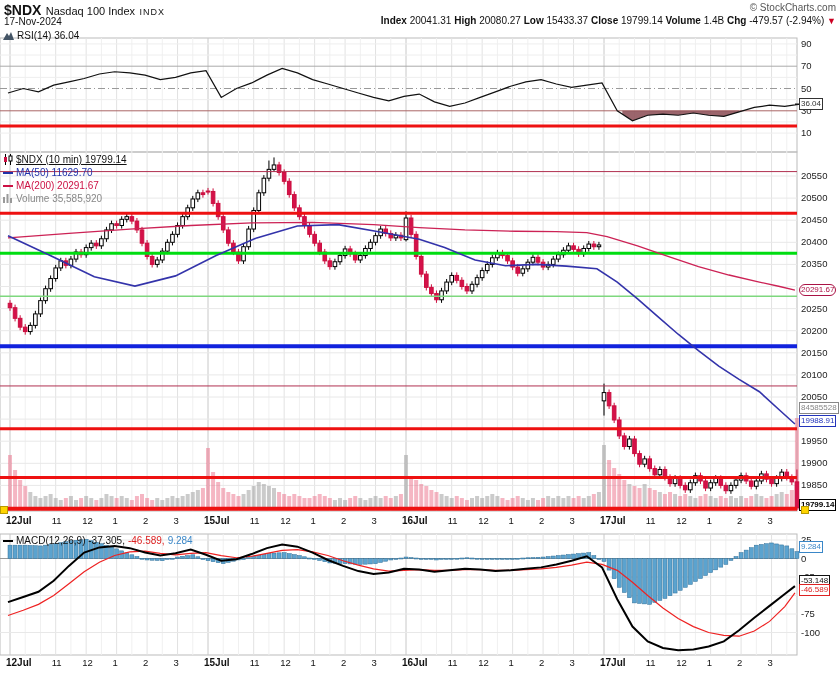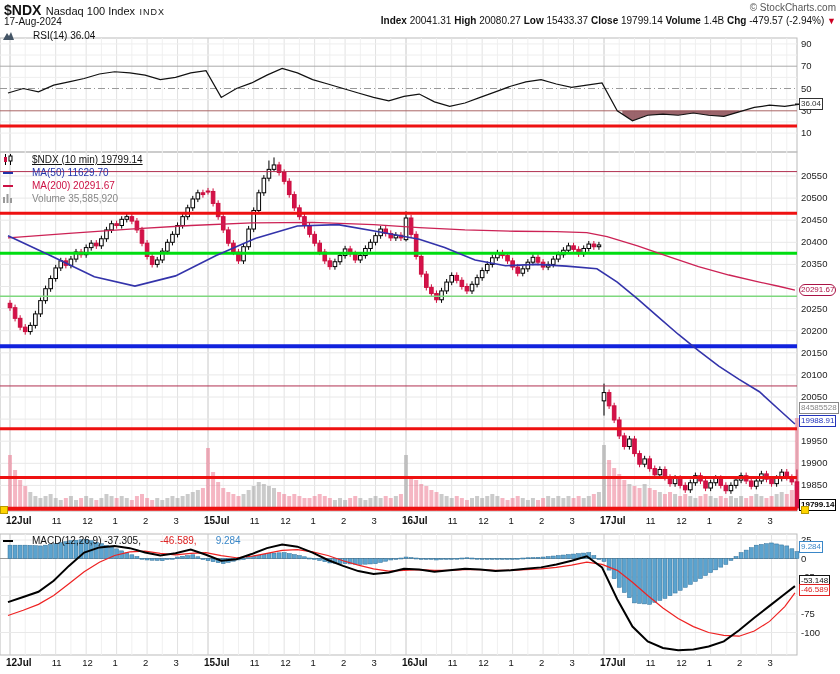--- a/index.html
+++ b/index.html
@@ -9,41 +9,41 @@
   .hdr{position:absolute;left:4px;top:1px;z-index:6;white-space:nowrap;text-align:center;}
   .sym{font-size:14px;font-weight:bold;}
   .symname{font-size:11px;}
   .symex{font-size:9px;letter-spacing:1px;}
   .copyright{position:absolute;right:4px;top:2px;font-size:10px;color:#555;z-index:6;padding-left:30px;}
   .dateline{position:absolute;left:4px;top:16px;font-size:10px;z-index:6;}
   .ohlc{position:absolute;right:4px;top:15px;font-size:10px;z-index:6;white-space:nowrap;}
   .ohlc b{font-weight:bold;}
   .ohlc .arrow{color:#cc0022;font-size:9px;}
   .legend{position:absolute;z-index:5;font-size:10px;line-height:13px;white-space:nowrap;}
-  .legend .row{display:flex;align-items:center;gap:19px;height:13px;}
+  .legend .row{display:flex;align-items:center;gap:3px;height:13px;}
   .sw{display:inline-block;width:10px;height:2px;}
   .vbox{position:absolute;z-index:7;left:799px;transform:translateY(-50%);
         background:#fff;border:1px solid;font-size:8px;line-height:10px;
         padding:0 1px;white-space:nowrap;}
   .handle{position:absolute;width:6px;height:6px;background:#ffd400;border:1px solid #b89a00;z-index:8;}
   .c-navy{color:#2233aa}.c-crim{color:#cc1144}.c-gray{color:#888}
   .c-red{color:#dd2222}.c-blue{color:#3a87c8}
 </style>
 </head>
 <body>
 
 <div class="chart">
 
   <div class="hdr">
     <span class="sym">$NDX</span>
     <span class="symname">Nasdaq 100 Index</span>
     <span class="symex">INDX</span>
   </div>
   <div class="copyright">© StockCharts.com</div>
-  <div class="dateline">17-Aug-2024</div>
+  <div class="dateline">17-Nov-2024</div>
   <div class="ohlc">
     <b>Index</b> <span>20041.31</span>
     <b>High</b> <span>20080.27</span>
     <b>Low</b> <span>15433.37</span>
     <b>Close</b> <span>19799.14</span>
     <b>Volume</b> <span>1.4B</span>
     <b>Chg</b> <span>-479.57 (-2.94%)</span>
     <span class="arrow">▼</span>
   </div>
 

